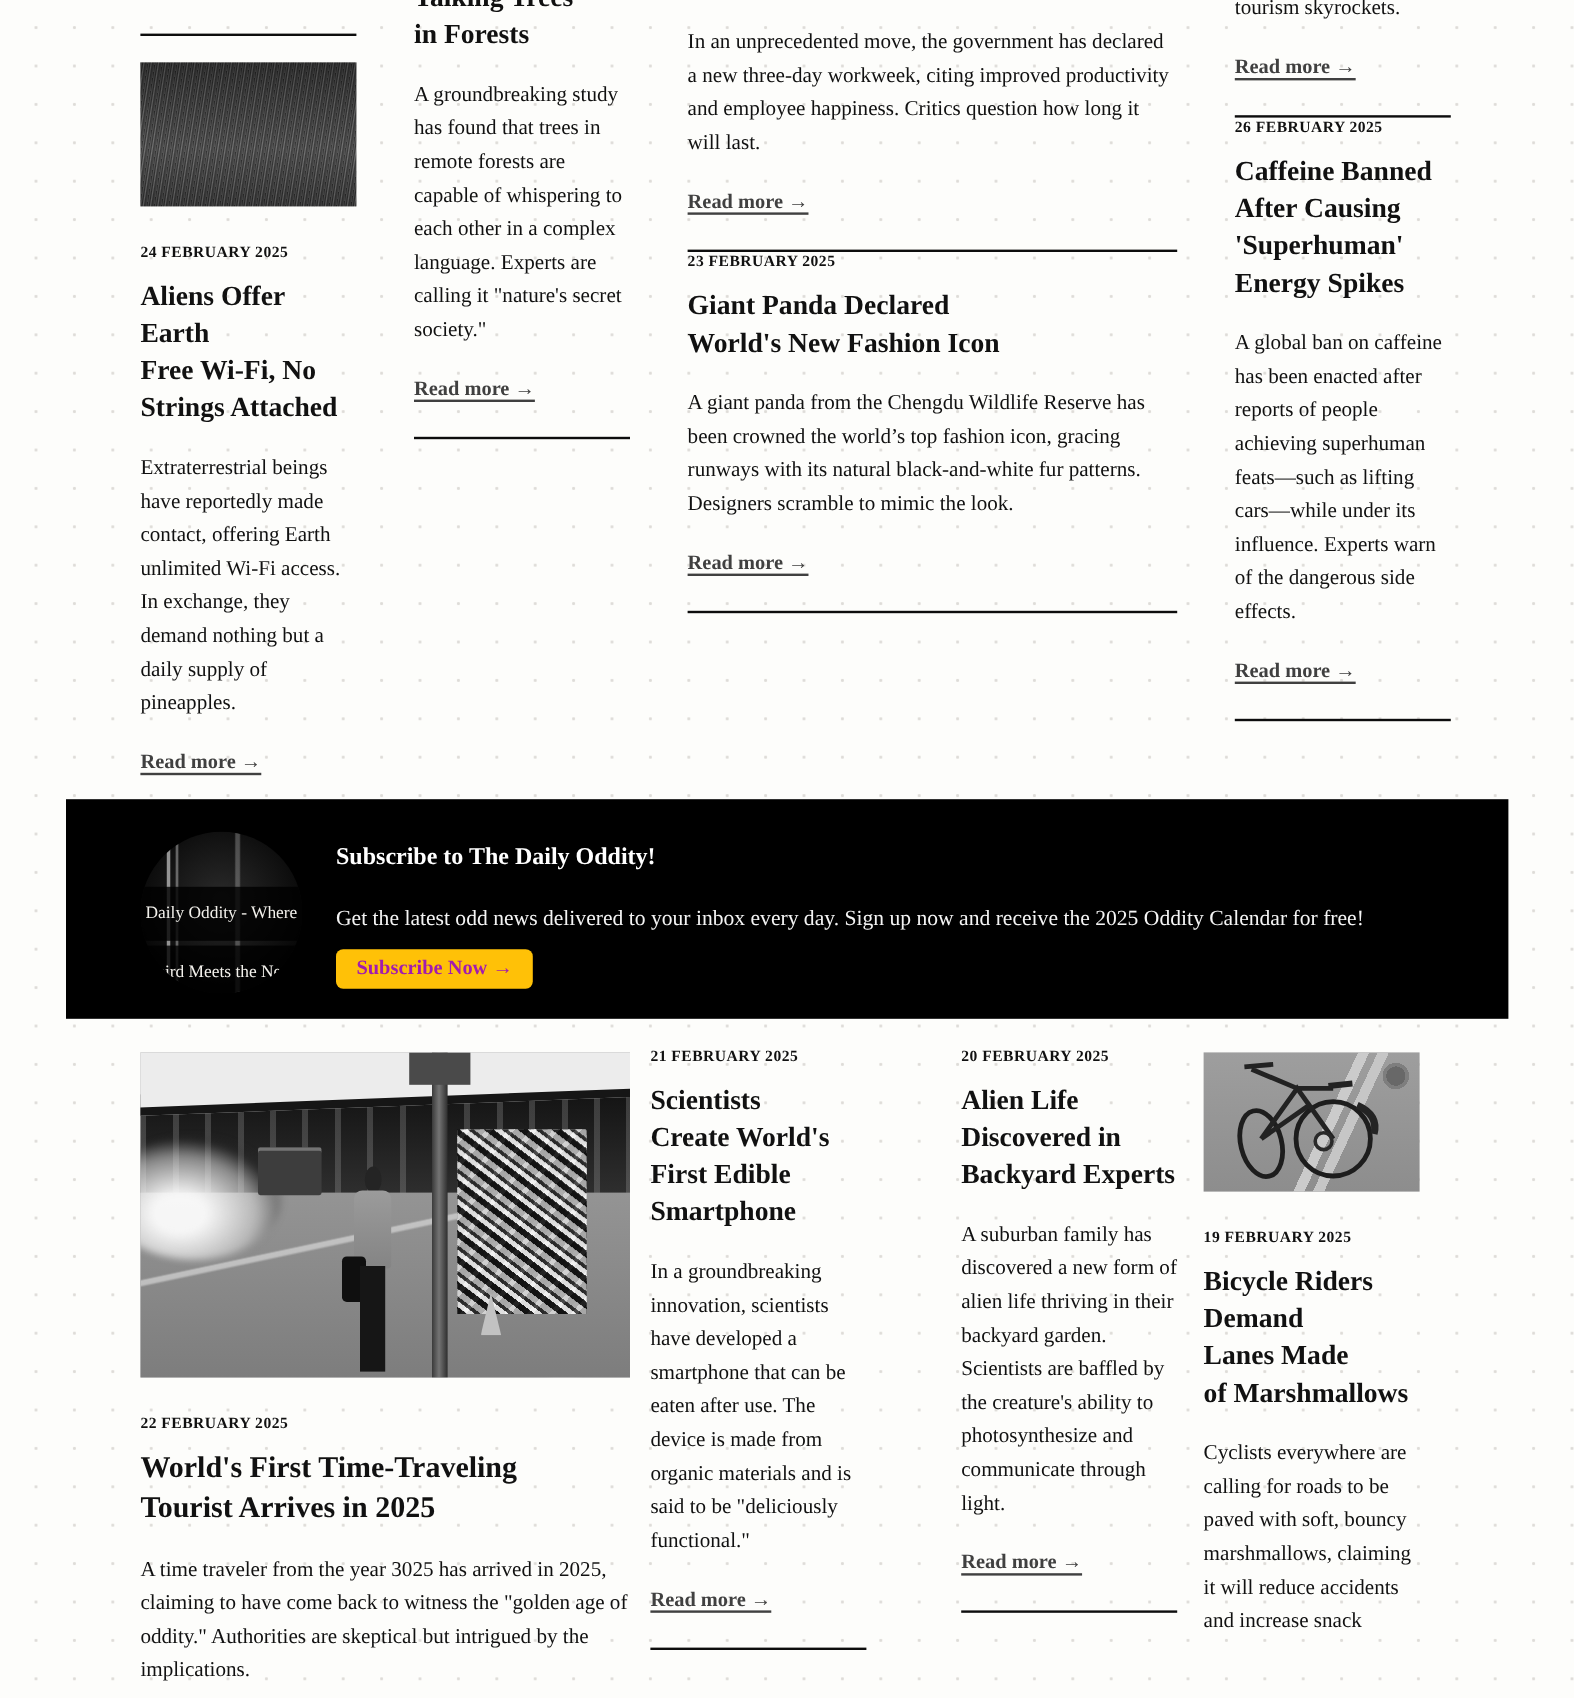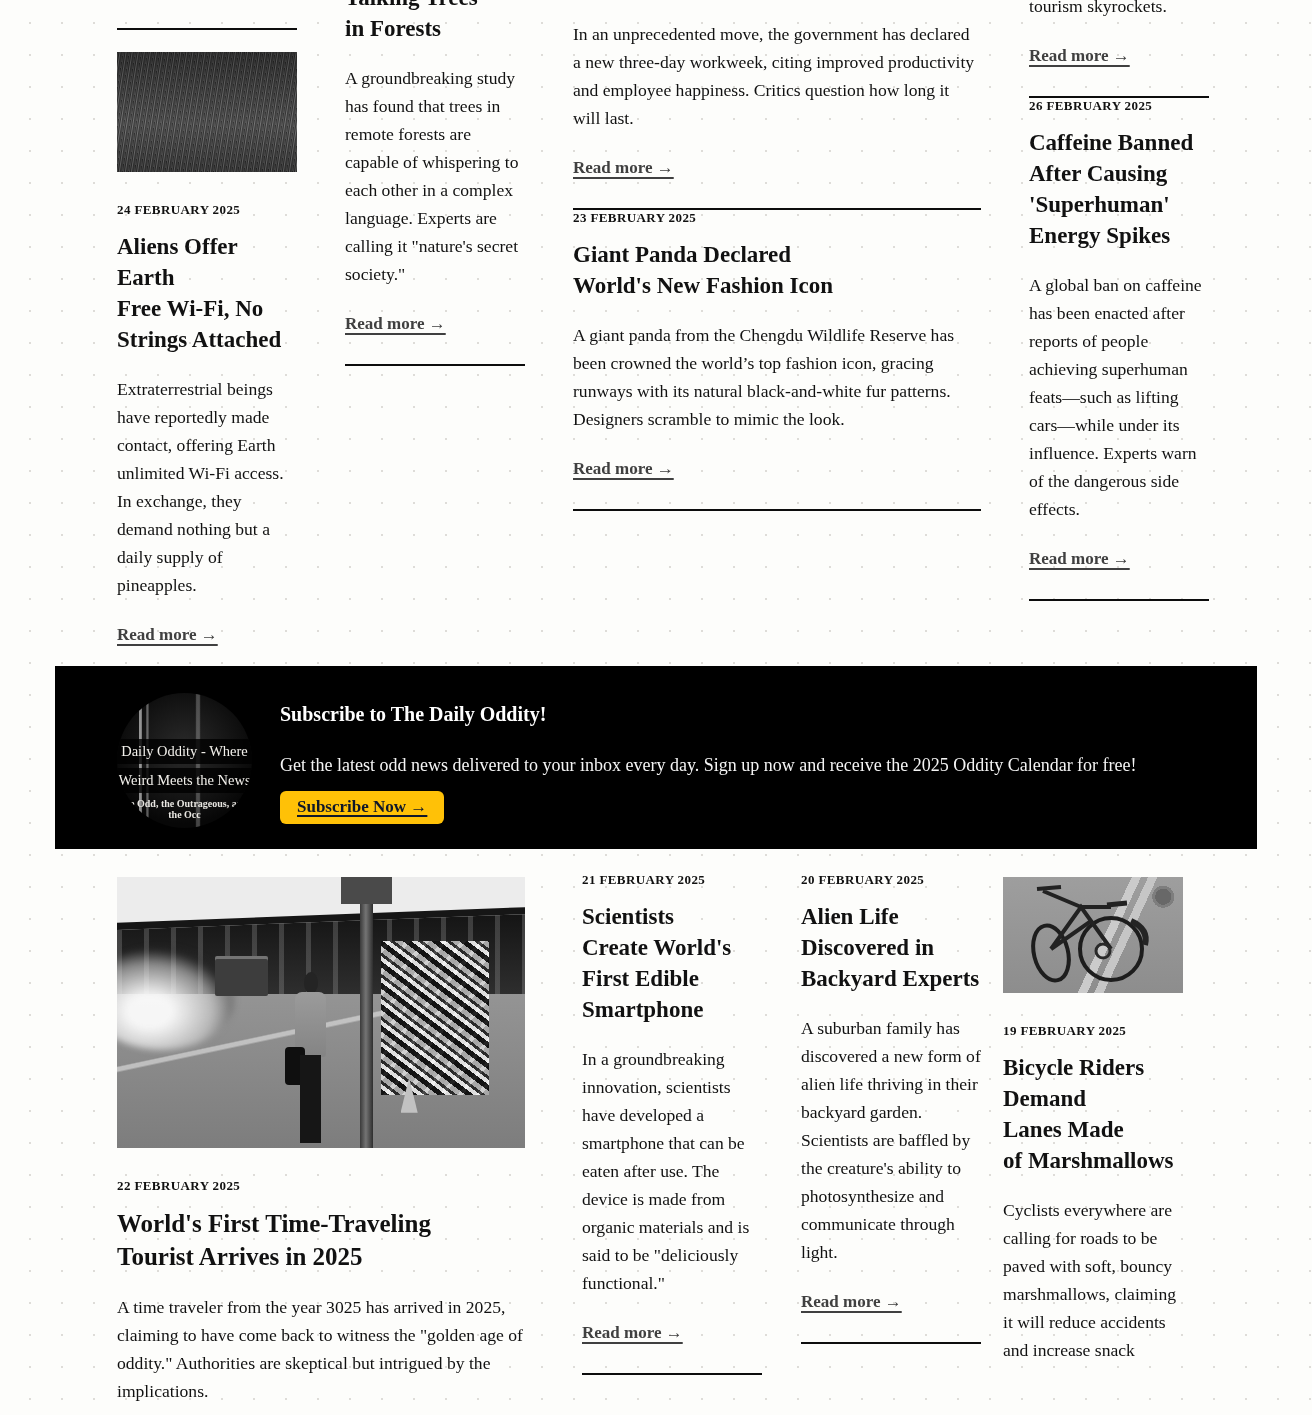--- a/index.html
+++ b/index.html
@@ -10,21 +10,21 @@
     background-size:32px 32px;background-position:14px 7px;
     font-family:"Liberation Serif","DejaVu Serif",serif;color:#111;
   }
   .canvas{position:relative;width:1312px;height:1415px;overflow:hidden;}
   .col{position:absolute;}
   .tcol1{left:117px;top:28px;width:180px;}
   .tcol2{left:345px;top:-18px;width:180px;}
   .tcol3{left:573px;top:20px;width:408px;}
   .tcol4{left:1029px;top:-8px;width:180px;}
   .bcol1{left:117px;top:877px;width:408px;}
-  .bcol2{left:582px;top:872px;width:180px;}
+  .bcol2{left:542px;top:872px;width:180px;}
   .bcol3{left:801px;top:872px;width:180px;}
   .bcol4{left:1003px;top:877px;width:180px;}
 
   .rule{border:none;border-top:2px solid #0d0d0d;margin:0 0 22px;}
   .rule-after{margin:30px 0 0;}
   .mt28{margin-top:28px;}
   .date{font-size:13px;font-weight:bold;letter-spacing:.4px;line-height:15px;margin:0 0 14px;}
   .title{font-size:23px;font-weight:bold;line-height:31px;margin:0 0 20px;white-space:pre-line;}
   .title-lg{font-size:25px;line-height:33px;}
   .low .title{margin-top:12px;}
@@ -73,29 +73,29 @@
       linear-gradient(180deg,#9e9e9e,#8d8d8d);}
   .img-bike svg{position:absolute;left:0;top:0;}
 
   
   .banner{position:absolute;left:55px;top:666px;width:1202px;height:183px;background:#000;}
   .logo{position:absolute;left:62px;top:27px;width:135px;height:135px;border-radius:50%;overflow:hidden;
     background-image:
       linear-gradient(90deg, transparent 0 16%, rgba(255,255,255,.55) 16.5% 18%, transparent 18.8% 21.5%, rgba(255,255,255,.35) 22% 23%, transparent 23.8% 58%, rgba(230,230,230,.28) 59% 61%, transparent 62%),
       radial-gradient(circle at 50% 42%, #2b2b2b, #070707 72%);}
   .logo-text{position:absolute;left:0;right:0;top:34%;text-align:center;color:#f3f1ec;}
-  .logo-l1,.logo-l2{font-size:14.5px;line-height:17px;background:rgba(0,0,0,.8);padding:4px 0;}
+  .logo-l1,.logo-l2{font-size:14.5px;line-height:17px;background:rgba(0,0,0,.8);padding:14px 0;}
   .logo-l2{margin-top:4px;font-family:Liberation Serif, serif;}
   .logo-l3{font-size:10px;margin-top:5px;color:#e9e7e2;font-weight:bold;}
   .banner-content{position:absolute;left:225px;top:36px;right:40px;color:#fff;}
   .banner-heading{font-size:20px;font-weight:bold;line-height:24px;}
   .banner-text{font-size:18px;line-height:24px;margin:27px 0 0;color:#f4f4f4;}
-  .subscribe-btn{display:inline-block;margin-top:14px;background:#ffc107;color:#0f172a;
+  .subscribe-btn{display:inline-block;margin-top:14px;background:#ffc107;color:#a21caf;
     font-size:17px;font-weight:bold;line-height:20px;padding:6px 17px 7px;border-radius:6px;
-    text-decoration:underline;text-decoration-thickness:2px;text-underline-offset:3px;cursor:pointer;}
+    text-decoration-thickness:2px;text-underline-offset:3px;cursor:pointer;}
 </style>
 </head>
 <body>
 
 <div class="canvas">
 
   <div class="col tcol1">
     <hr class="rule">
     <div class="photo img-fur"></div>
     <div class="date">24 FEBRUARY 2025</div>

